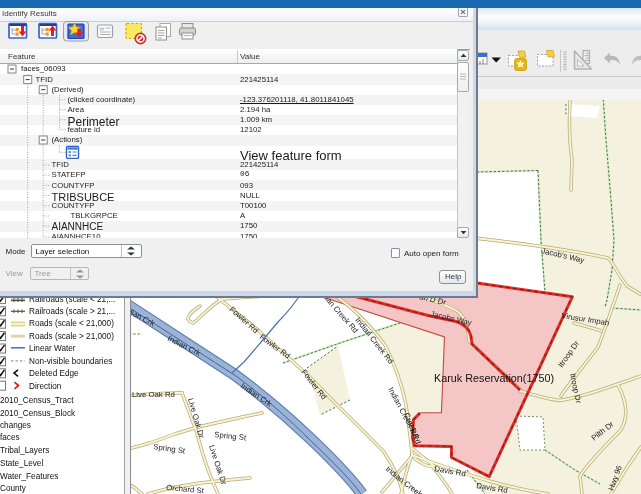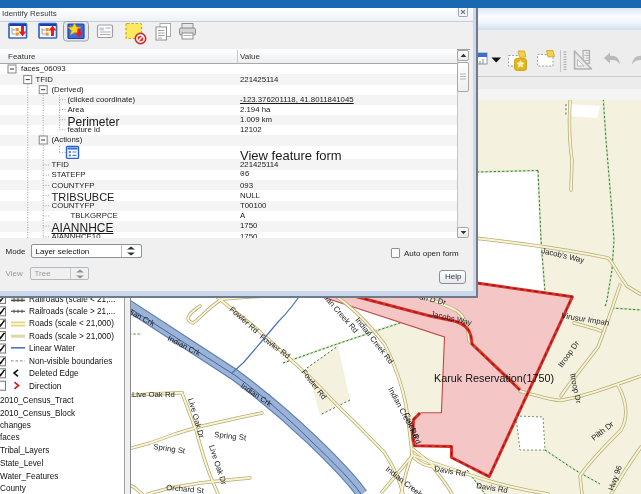--- a/index.html
+++ b/index.html
@@ -414,21 +414,21 @@
   <div class="abs" style="left:51.5px;top:162.4px;font-size:7.8px;color:#1a1a1a;white-space:nowrap;">STATEFP</div>
   <div class="abs" style="left:240px;top:162.4px;font-size:7.8px;color:#1a1a1a;white-space:nowrap;font-family:Liberation Mono, monospace;">06</div>
   <div class="abs" style="left:51.5px;top:172.6px;font-size:7.8px;color:#1a1a1a;white-space:nowrap;">COUNTYFP</div>
   <div class="abs" style="left:240px;top:172.6px;font-size:7.8px;color:#1a1a1a;white-space:nowrap;">093</div>
   <div class="abs" style="left:51.5px;top:182.8px;font-size:11px;color:#1a1a1a;white-space:nowrap;">TRIBSUBCE</div>
   <div class="abs" style="left:240px;top:182.8px;font-size:7.8px;color:#1a1a1a;white-space:nowrap;">NULL</div>
   <div class="abs" style="left:51.5px;top:193.0px;font-size:7.8px;color:#1a1a1a;white-space:nowrap;">COUNTYFP</div>
   <div class="abs" style="left:240px;top:193.0px;font-size:7.8px;color:#1a1a1a;white-space:nowrap;">T00100</div>
   <div class="abs" style="left:51.5px;top:203.2px;font-size:7.8px;color:#1a1a1a;white-space:nowrap;margin-left:19px;">TBLKGRPCE</div>
   <div class="abs" style="left:240px;top:203.2px;font-size:7.8px;color:#1a1a1a;white-space:nowrap;">A</div>
-  <div class="abs" style="left:51.5px;top:213.3px;font-size:12px;color:#1a1a1a;white-space:nowrap;text-decoration:underline;">AIANNHCE</div>
+  <div class="abs" style="left:51.5px;top:213.3px;font-size:10px;color:#1a1a1a;white-space:nowrap;">AIANNHCE</div>
   <div class="abs" style="left:240px;top:213.3px;font-size:7.8px;color:#1a1a1a;white-space:nowrap;">1750</div>
   <div class="abs" style="left:51.5px;top:224.2px;font-size:7.8px;color:#1a1a1a;white-space:nowrap;">AIANNHCE10</div>
   <div class="abs" style="left:240px;top:224.2px;font-size:7.8px;color:#1a1a1a;white-space:nowrap;">1750</div>
 
   <div class="abs" style="left:0;top:230px;width:472px;height:6.5px;background:#f0f0f0;"></div>
 
   <div class="abs" style="left:456.5px;top:41.5px;width:13px;height:188px;background:#f1f1f1;border-left:1px solid #c4c4c4;box-sizing:border-box;"></div>
   <div class="abs" style="left:457px;top:41.5px;width:12px;height:11.5px;background:linear-gradient(#fdfdfd,#e9e9e9);border:1px solid #a8a8a8;border-radius:2px;box-sizing:border-box;"></div>
   <svg class="abs" style="left:459.5px;top:45px;" width="7" height="5">
       <path d="M0.6 4 L3.5 0.7 L6.4 4 Z" fill="#333"></path>

